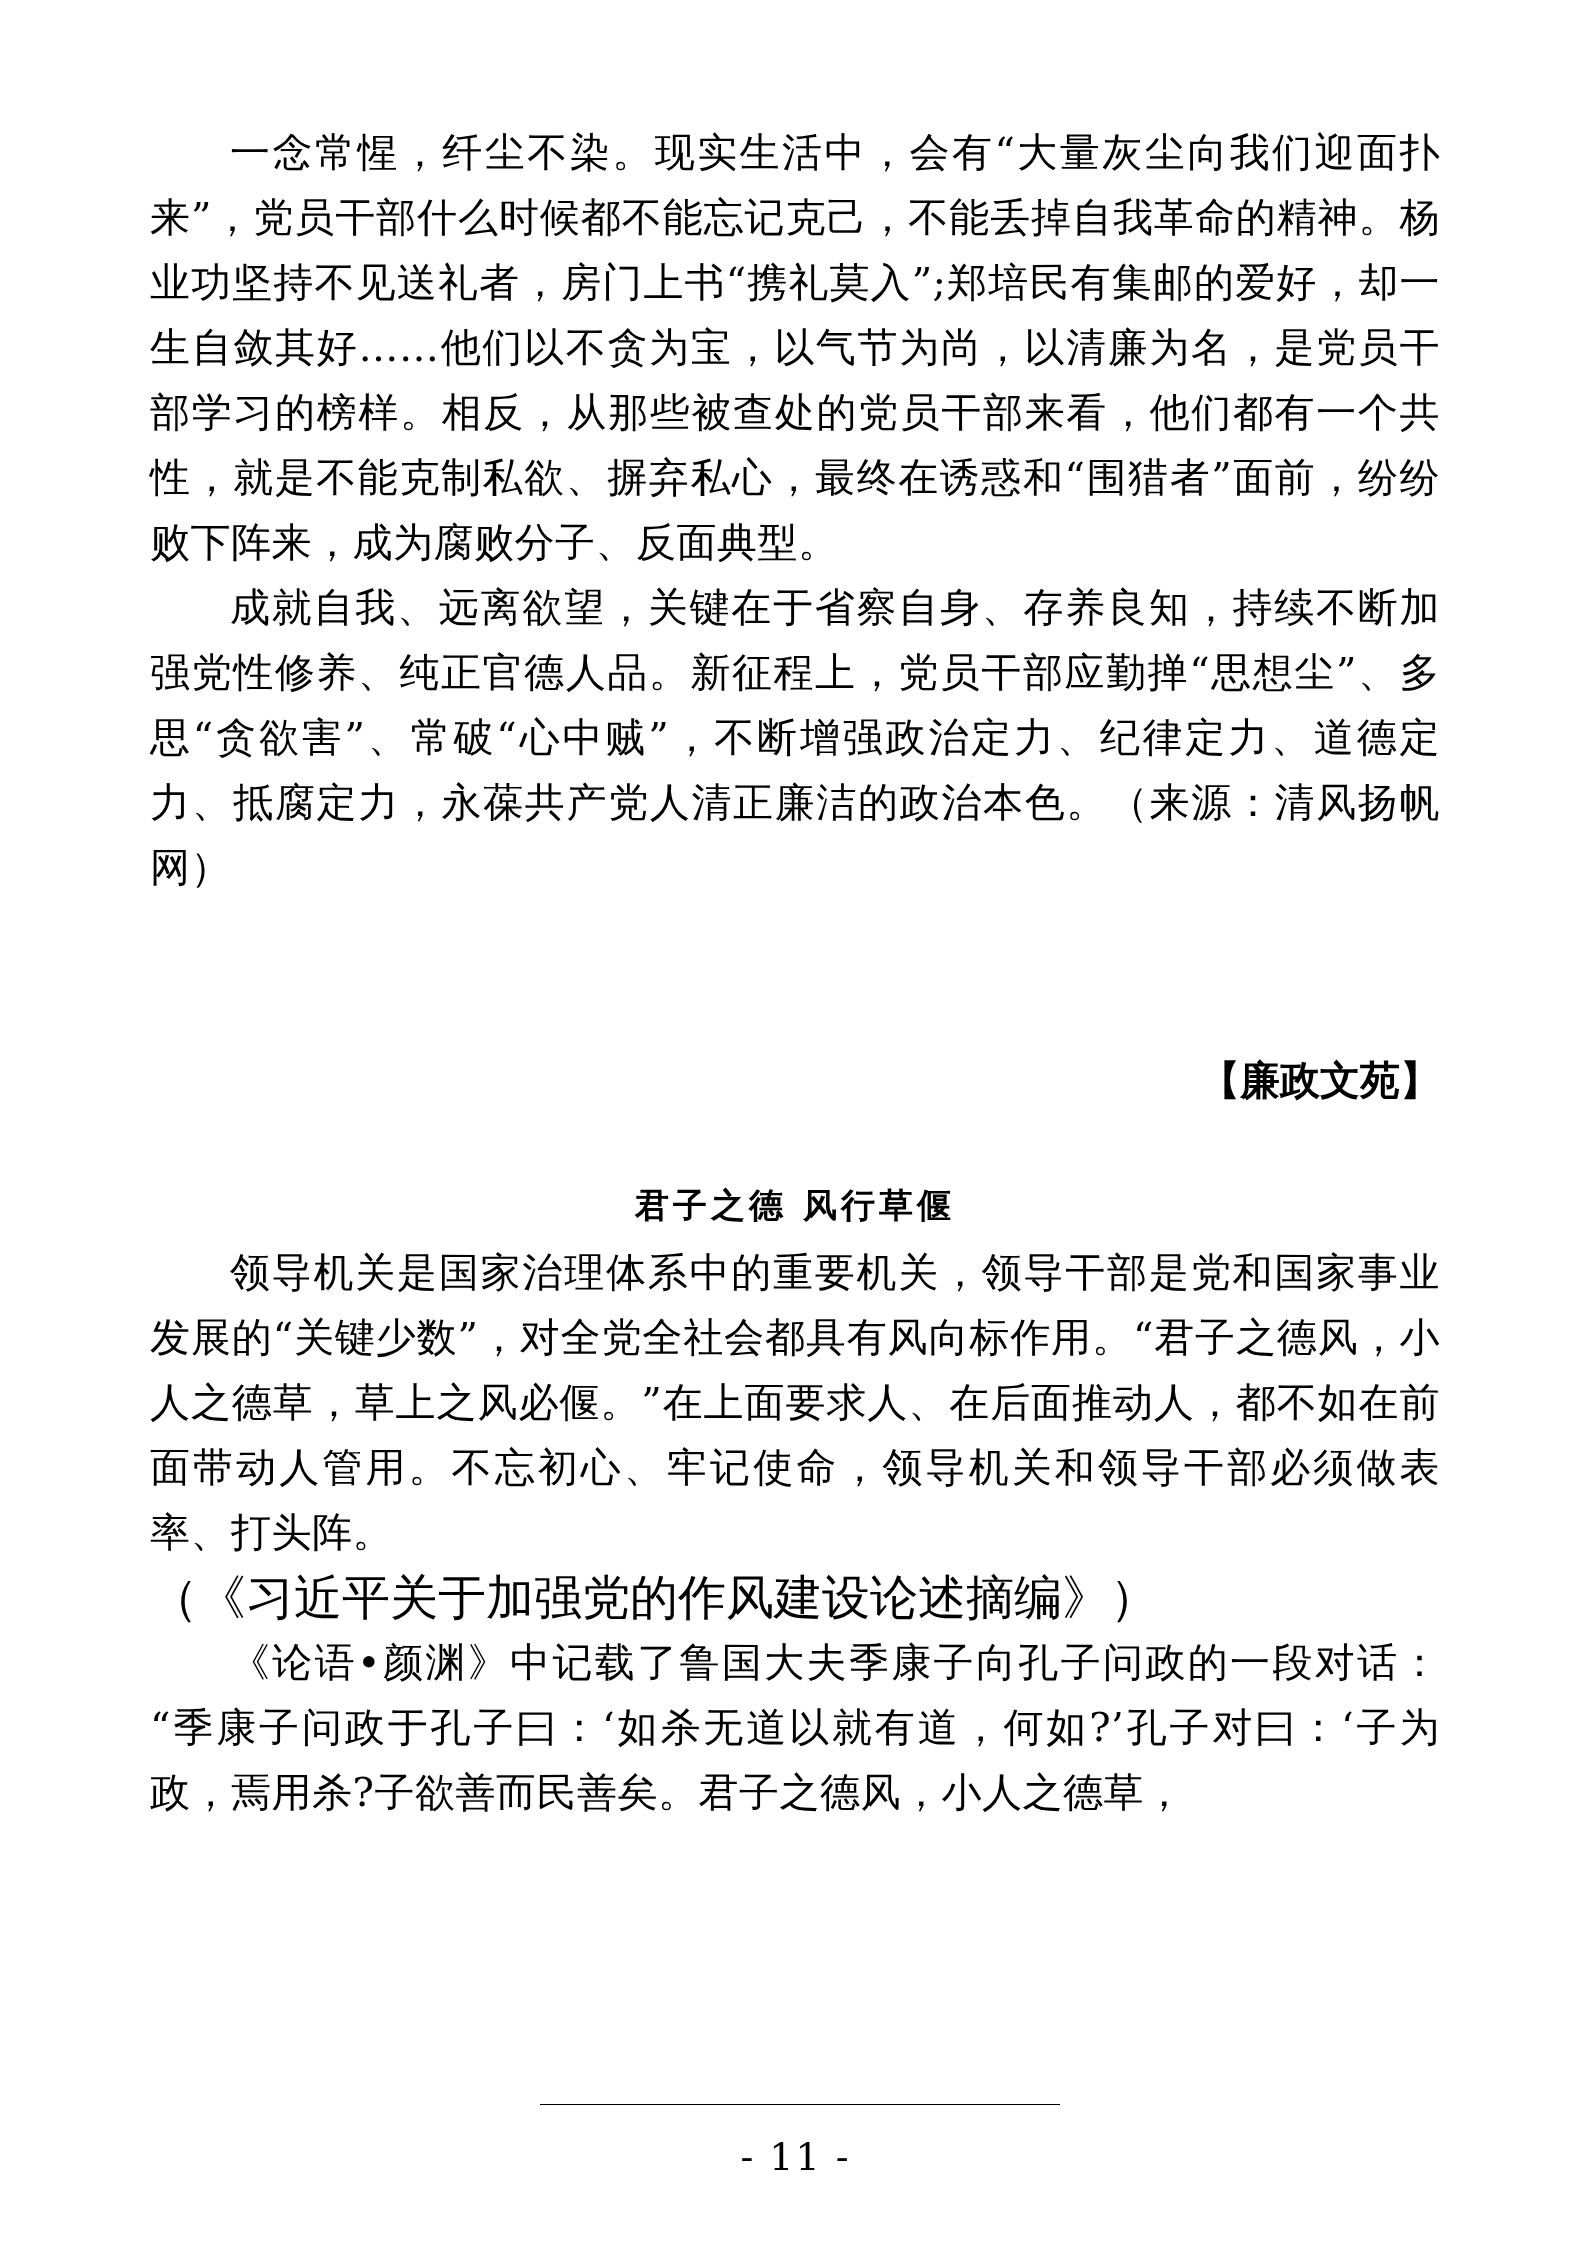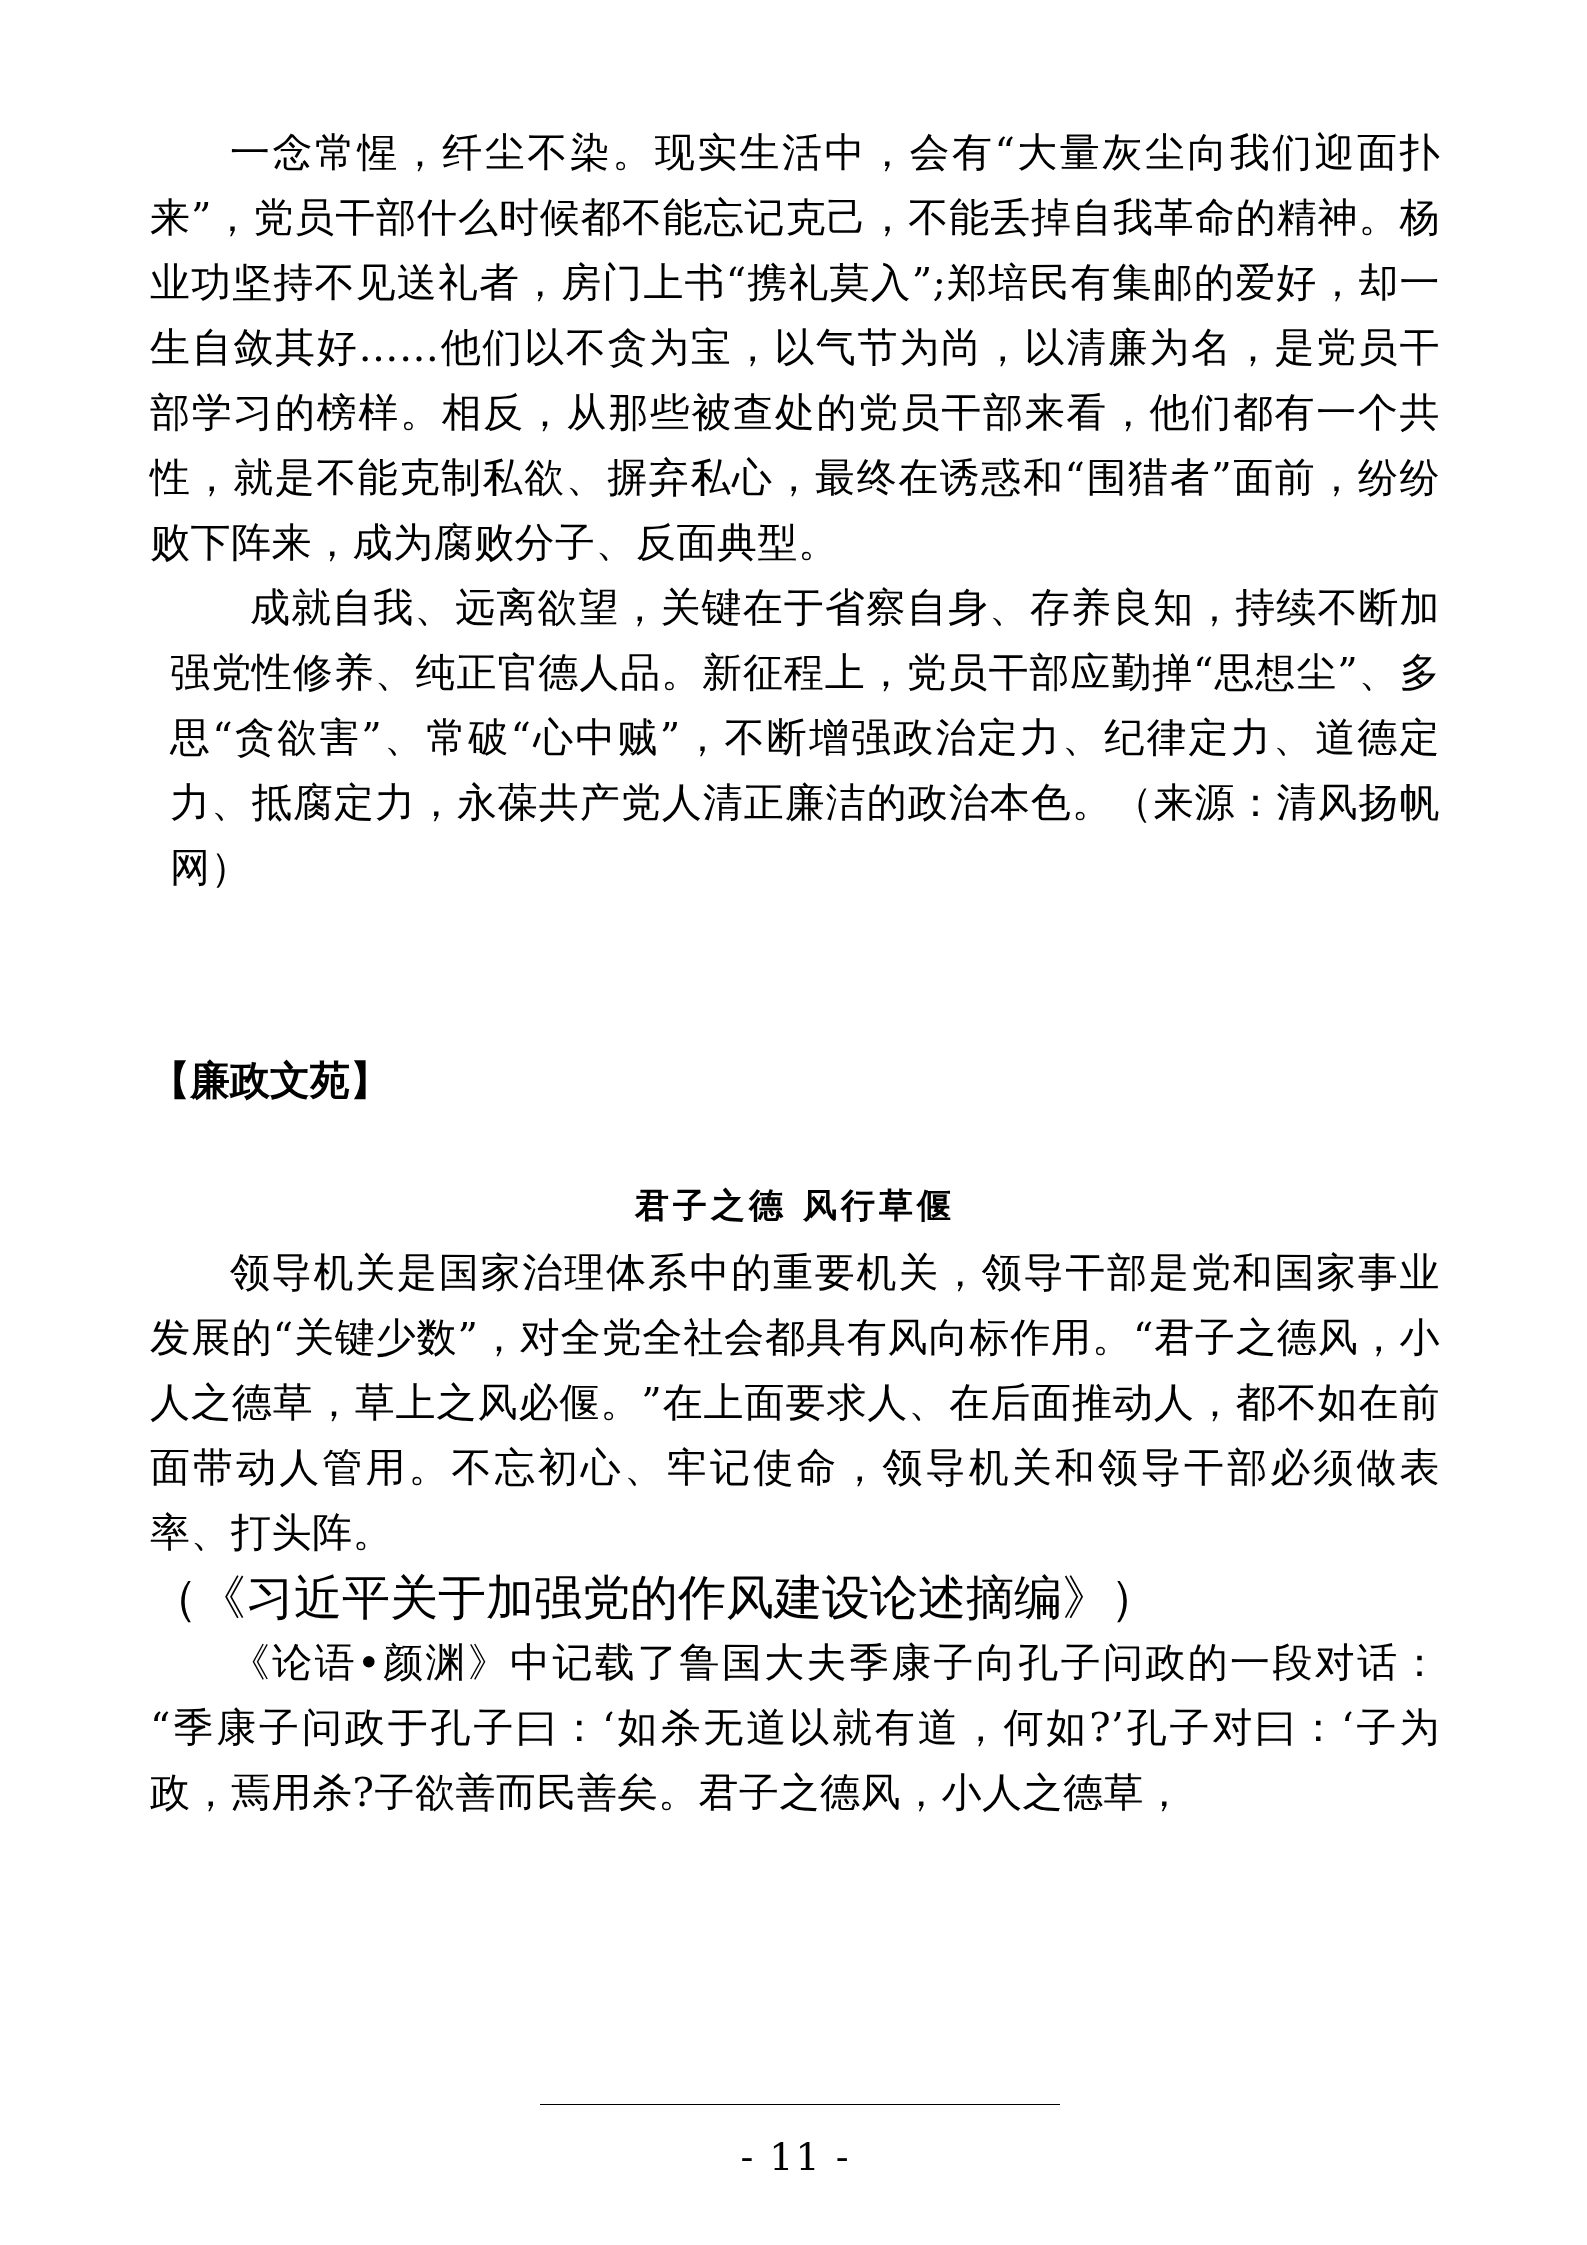--- a/index.html
+++ b/index.html
@@ -34,28 +34,28 @@
     font-size: 40px;
     line-height: 65px;
     text-align: justify;
     text-justify: inter-ideograph;
     text-indent: 80px;
     margin: 0 0 0 0;
     letter-spacing: 0.5px;
   }
   .para.tight {
     margin-top: 0;
-    margin-left: 20px;
   }
   .section-tag {
     font-size: 40px;
     line-height: 60px;
     font-weight: 700;
     margin: 0;
     text-indent: 0;
+    text-align: right;
   }
   .article-title {
     font-size: 34px;
     line-height: 70px;
     font-weight: 700;
     text-align: center;
     text-indent: 0;
     margin: 0;
     letter-spacing: 4px;
   }

